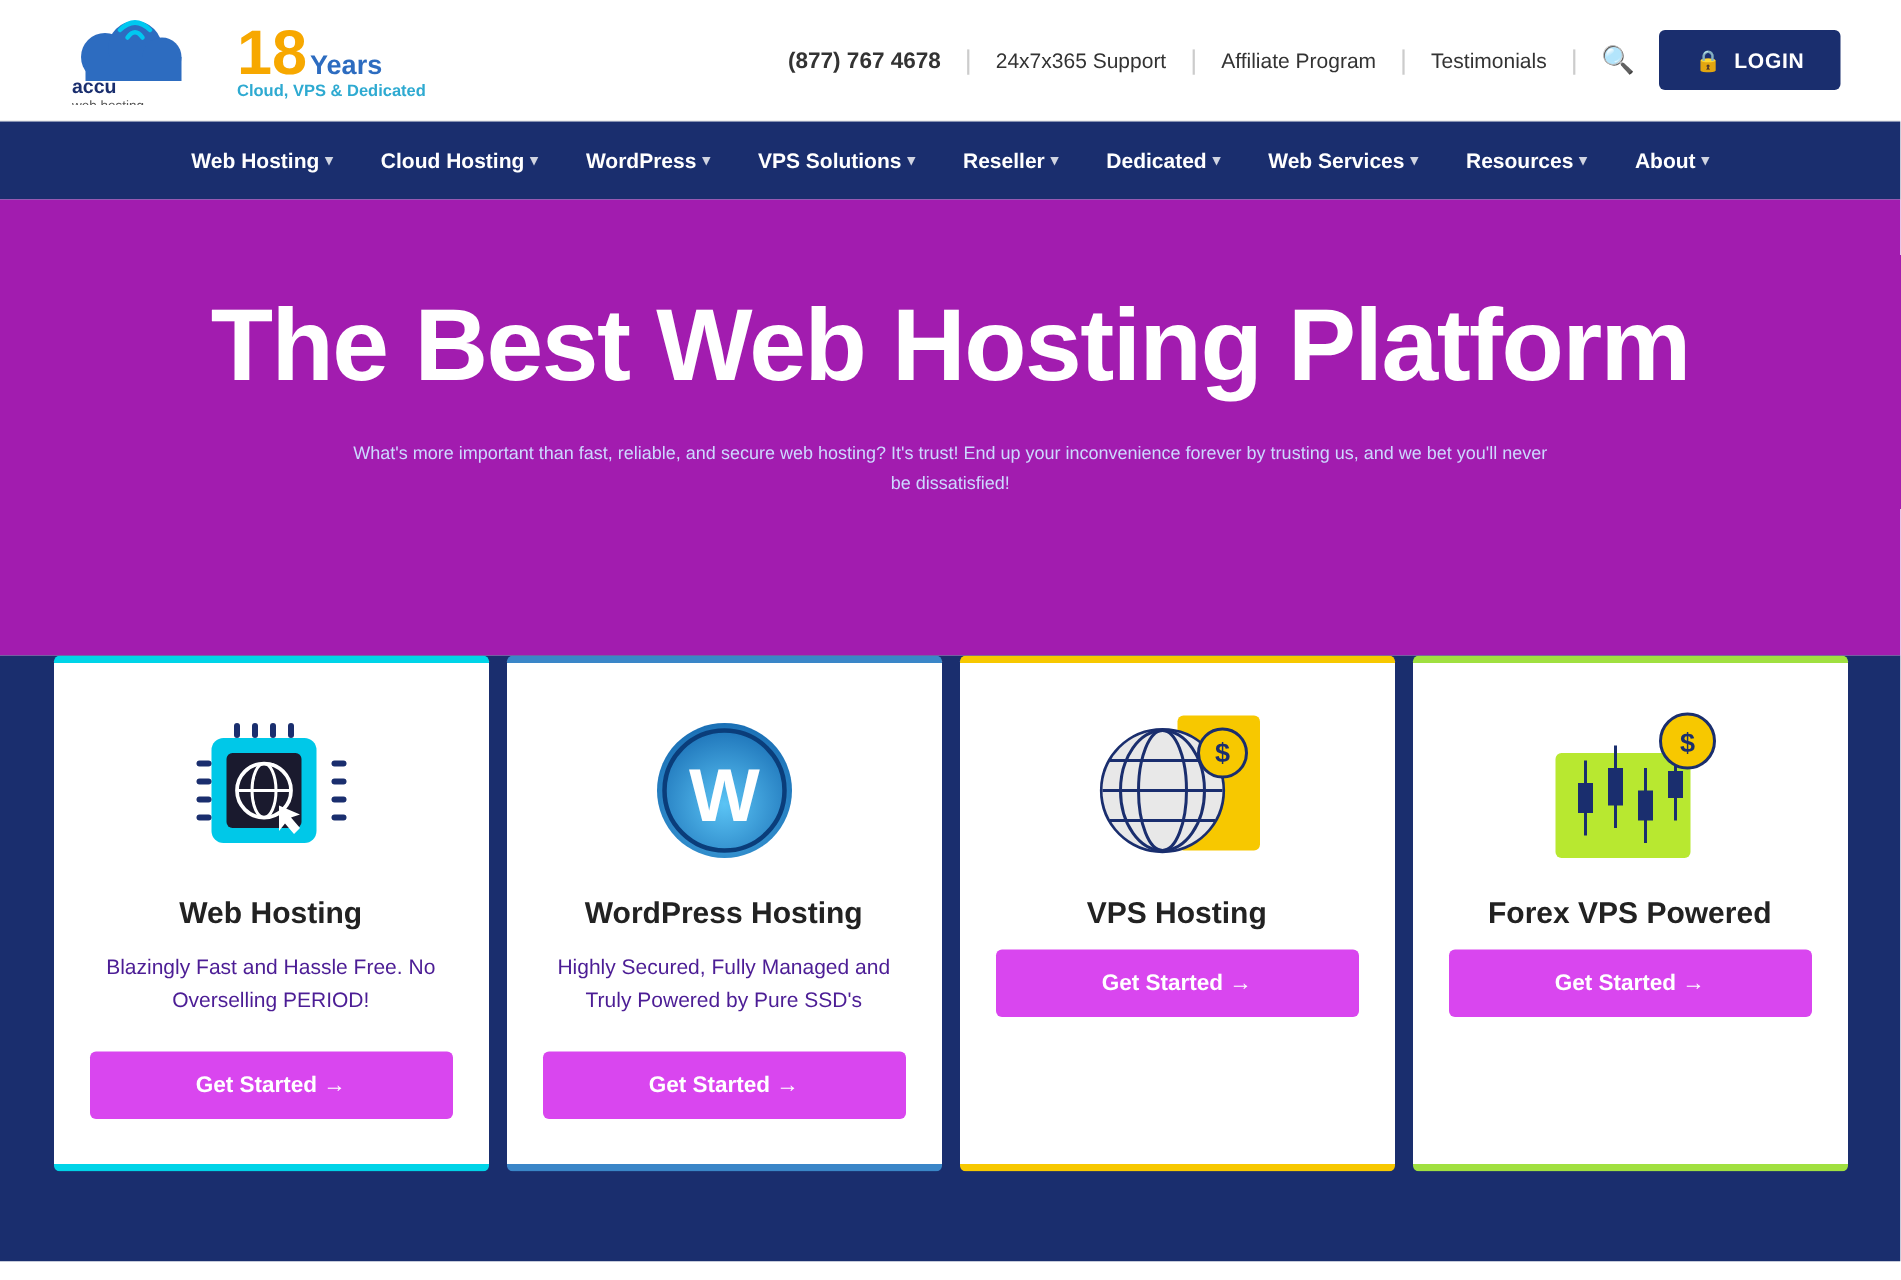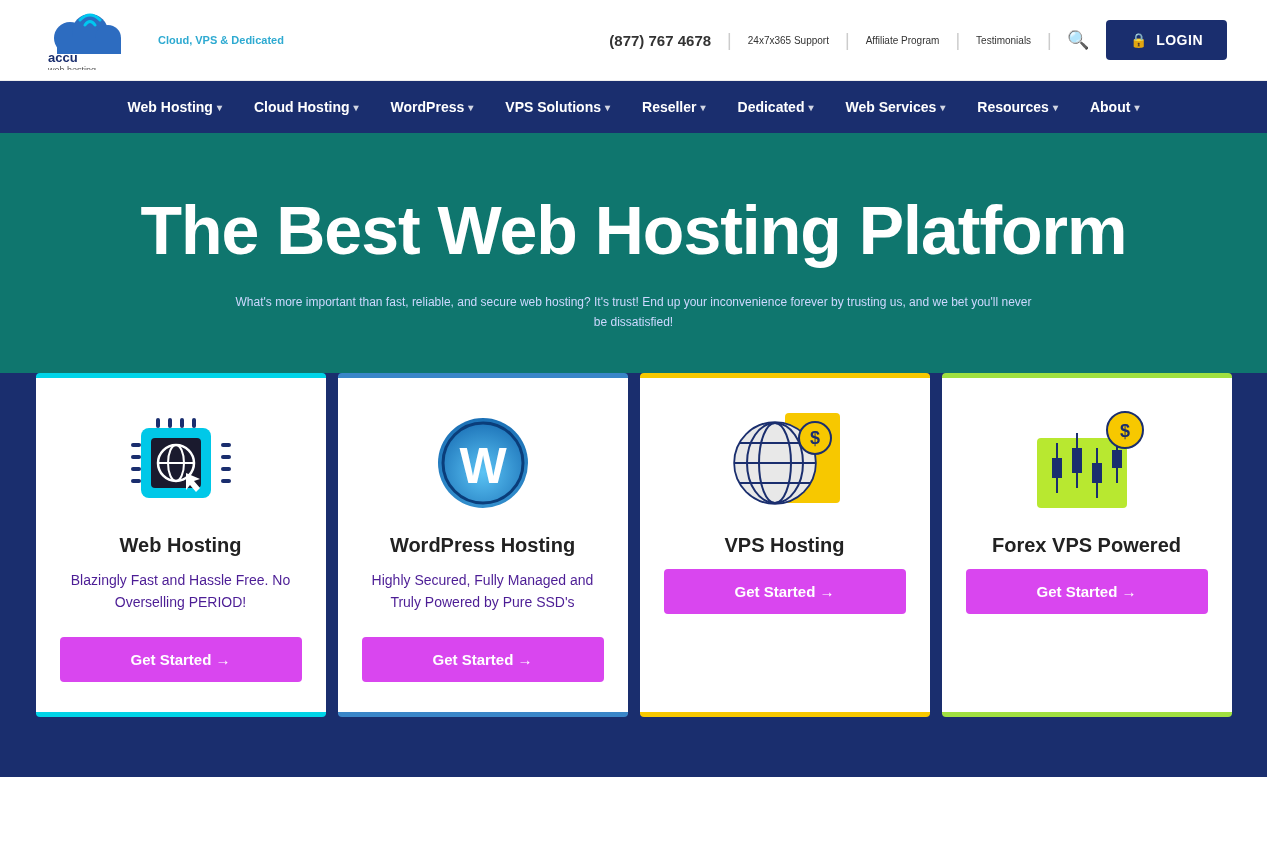--- a/index.html
+++ b/index.html
@@ -54,21 +54,21 @@
       font-size: 15px;
       font-weight: 700;
       color: #333;
       text-decoration: none;
     }
     .top-sep {
       color: #ccc;
       font-size: 18px;
     }
     .top-link {
-      font-size: 10px;
+      font-size: 14px;
       color: #333;
       text-decoration: none;
       font-weight: 500;
     }
     .top-search-icon {
       font-size: 18px;
       color: #555;
       cursor: pointer;
     }
     .login-btn {
@@ -107,23 +107,23 @@
       text-decoration: none;
       transition: background 0.2s;
     }
     .nav-arrow {
       font-size: 10px;
       opacity: 0.8;
     }
 
     
     .hero {
-      background: #0f766e;
+      background: #a21caf;
       text-align: center;
-      padding: 60px 40px 40px;
+      padding: 60px 40px 104px;
       color: #fff;
     }
     .hero h1 {
       font-size: 68px;
       font-weight: 900;
       line-height: 1.1;
       margin-bottom: 24px;
       letter-spacing: -1px;
     }
     .hero p {
@@ -217,20 +217,24 @@
       <circle cx="68" cy="28" r="13" fill="#2d6cc0"></circle>
       <rect x="17" y="28" width="64" height="16" rx="0" fill="#2d6cc0"></rect>
 
       <path d="M45 15 Q50 8 55 15" stroke="#00c8f0" stroke-width="3" fill="none" stroke-linecap="round"></path>
       <path d="M40 10 Q50 0 60 10" stroke="#00c8f0" stroke-width="3" fill="none" stroke-linecap="round"></path>
 
       <text x="8" y="52" font-size="13" font-weight="900" fill="#1a2e6e" font-family="Arial">accu</text>
       <text x="8" y="63" font-size="9" fill="#555" font-family="Arial">web hosting</text>
     </svg>
     <div class="logo-years">
+      <div style="display:flex;align-items:baseline;gap:2px;">
+        <span class="num">18</span>
+        <span class="years-word">Years</span>
+      </div>
       <span class="sub">Cloud, VPS &amp; Dedicated</span>
     </div>
   </div>
 
   <div class="top-right">
     <a href="#" class="top-phone">(877) 767 4678</a>
     <span class="top-sep">|</span>
     <a href="#" class="top-link">24x7x365 Support</a>
     <span class="top-sep">|</span>
     <a href="#" class="top-link">Affiliate Program</a>

